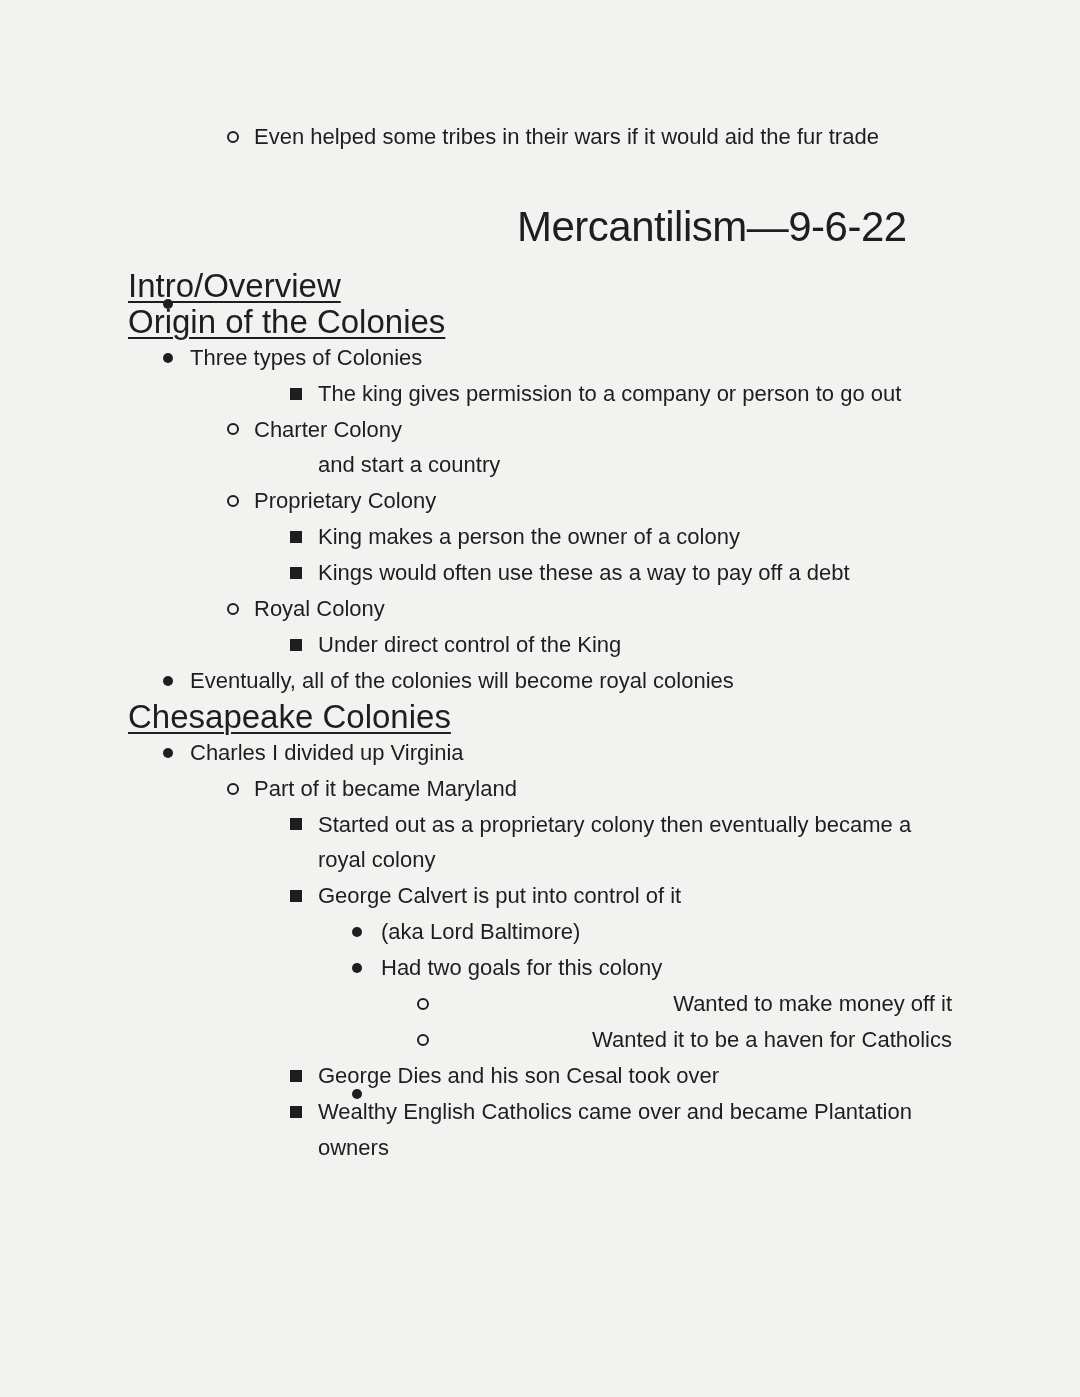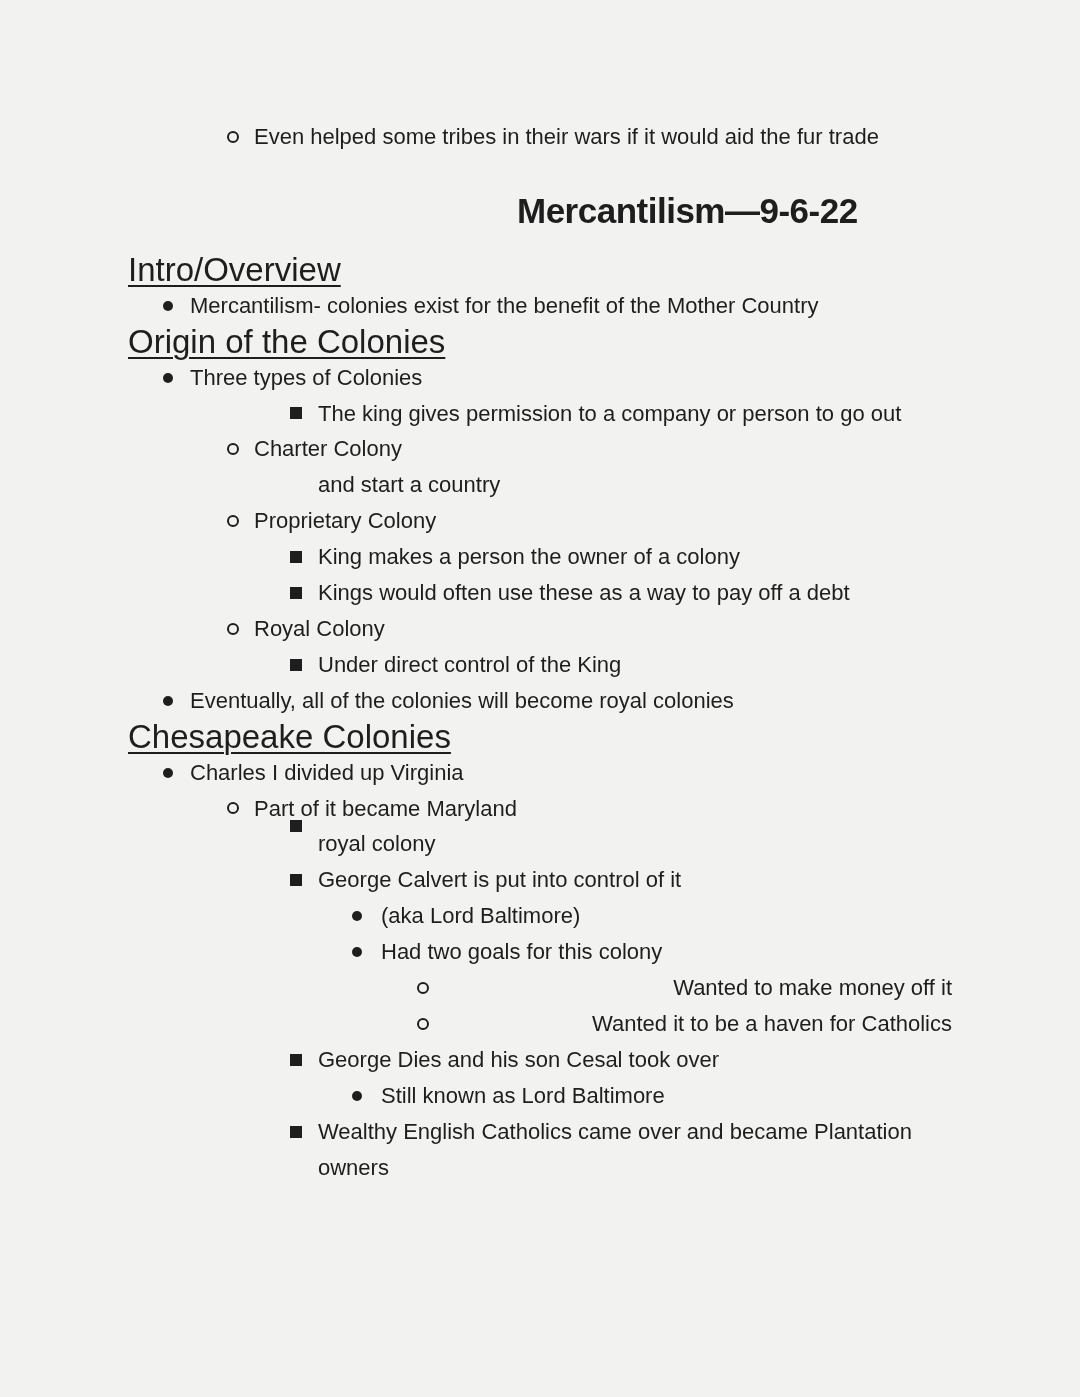--- a/index.html
+++ b/index.html
@@ -14,25 +14,25 @@
     height: 1397px;
     overflow: hidden;
   }
   .content {
     position: absolute;
     left: 128px;
     top: 119px;
     width: 824px;
   }
   .doc-title {
-    font-size: 35px;
+    font-size: 42px;
     line-height: 48px;
-    font-weight: 700;
+    font-weight: 400;
     letter-spacing: -0.5px;
-    margin: 32px 0 17px 0;
+    margin: 48px 0 17px 0;
     padding-left: 389px;
     white-space: nowrap;
   }
   .heading {
     font-size: 33px;
     line-height: 35.9px;
     font-weight: 400;
     text-decoration: underline;
     text-decoration-thickness: 2px;
     text-underline-offset: 4px;
@@ -77,40 +77,40 @@
   }
 </style>
 </head>
 <body style="background: rgb(242, 242, 241);">
 
 <div class="page" style="background: rgb(242, 242, 241); color: rgb(30, 30, 30);">
   <div class="content">
       <div class="line lvl-2"><span class="marker circle"></span><span>Even helped some tribes in their wars if it would aid the fur trade</span></div>
       <div class="doc-title"><span>Mercantilism—9-6-22</span></div>
       <div class="heading"><span>Intro/Overview</span></div>
-      <div class="line lvl-1"><span class="marker disc"></span><span>Mercantilism- colonies exist for the benefit of the Mother Country</span></div>
+      <div class="line lvl-1"><span class="marker disc"></span></div>
       <div class="heading"><span>Origin of the Colonies</span></div>
       <div class="line lvl-1"><span class="marker disc"></span><span>Three types of Colonies</span></div>
       <div class="line lvl-3"><span class="marker square"></span><span>The king gives permission to a company or person to go out</span></div>
       <div class="line lvl-2"><span class="marker circle"></span><span>Charter Colony</span></div>
       <div class="line lvl-3"><span>and start a country</span></div>
       <div class="line lvl-2"><span class="marker circle"></span><span>Proprietary Colony</span></div>
       <div class="line lvl-3"><span class="marker square"></span><span>King makes a person the owner of a colony</span></div>
       <div class="line lvl-3"><span class="marker square"></span><span>Kings would often use these as a way to pay off a debt</span></div>
       <div class="line lvl-2"><span class="marker circle"></span><span>Royal Colony</span></div>
       <div class="line lvl-3"><span class="marker square"></span><span>Under direct control of the King</span></div>
       <div class="line lvl-1"><span class="marker disc"></span><span>Eventually, all of the colonies will become royal colonies</span></div>
       <div class="heading"><span>Chesapeake Colonies</span></div>
       <div class="line lvl-1"><span class="marker disc"></span><span>Charles I divided up Virginia</span></div>
       <div class="line lvl-2"><span class="marker circle"></span><span>Part of it became Maryland</span></div>
-      <div class="line lvl-3"><span class="marker square"></span></div>
+      <div class="line lvl-3"><span class="marker square"></span><span>Started out as a proprietary colony then eventually became a</span></div>
       <div class="line lvl-3"><span>royal colony</span></div>
       <div class="line lvl-3"><span class="marker square"></span><span>George Calvert is put into control of it</span></div>
       <div class="line lvl-4"><span class="marker disc"></span><span>(aka Lord Baltimore)</span></div>
       <div class="line lvl-4"><span class="marker disc"></span><span>Had two goals for this colony</span></div>
       <div class="line lvl-5"><span class="marker circle"></span><span>Wanted to make money off it</span></div>
       <div class="line lvl-5"><span class="marker circle"></span><span>Wanted it to be a haven for Catholics</span></div>
       <div class="line lvl-3"><span class="marker square"></span><span>George Dies and his son Cesal took over</span></div>
-      <div class="line lvl-4"><span class="marker disc"></span><span>Still known as Lord Baltimore</span></div>
+      <div class="line lvl-4"><span class="marker disc"></span></div>
       <div class="line lvl-3"><span class="marker square"></span><span>Wealthy English Catholics came over and became Plantation</span></div>
       <div class="line lvl-3"><span>owners</span></div>
     </div>
 </div>
 
 </body></html>

